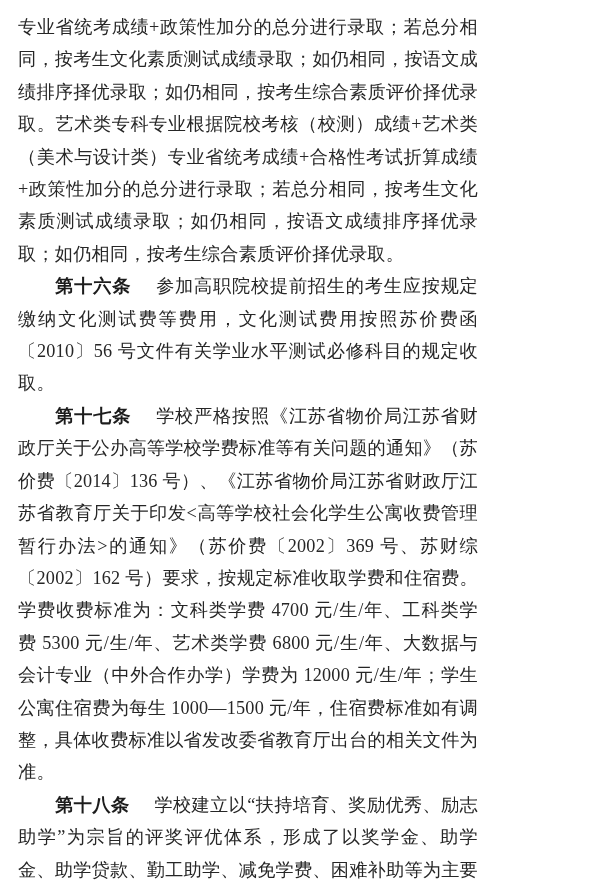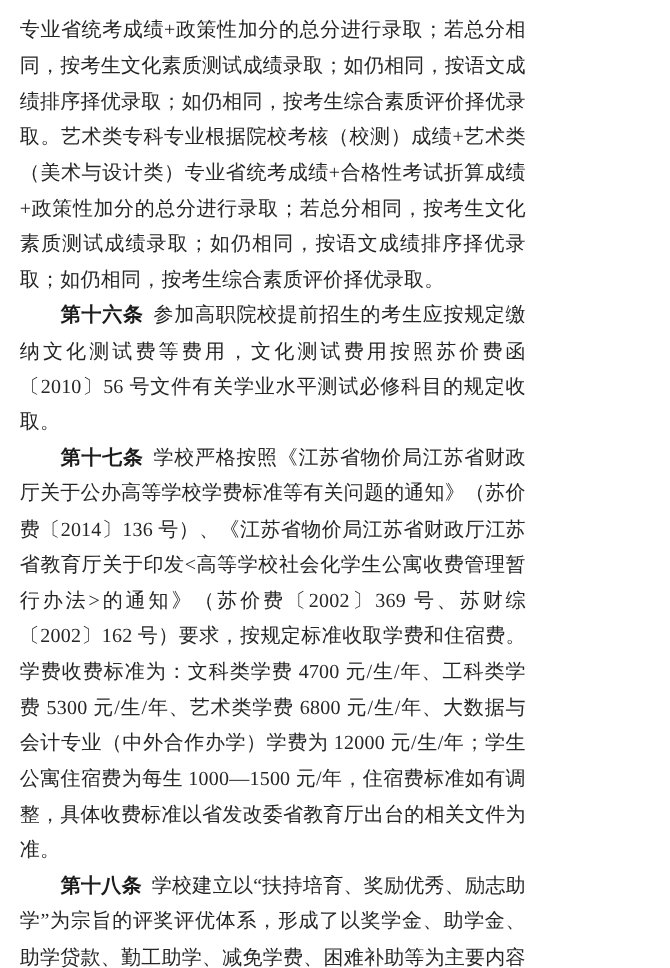--- a/index.html
+++ b/index.html
@@ -25,21 +25,21 @@
     text-align: justify;
     text-justify: inter-ideograph;
     letter-spacing: 0.2px;
   }
   .para.indent {
     text-indent: 2.05em;
   }
   .article-label {
     font-weight: bold;
     color: #1c1c1c;
-    margin-right: 9px;
+    margin-right: 25px;
   }
   .chapter {
     margin: 16px 0 10px 0;
     font-family: "Liberation Sans", "DejaVu Sans", sans-serif;
     font-size: 21px;
     font-weight: bold;
     line-height: 32.4px;
     text-align: center;
     color: #111111;
     letter-spacing: 1px;

